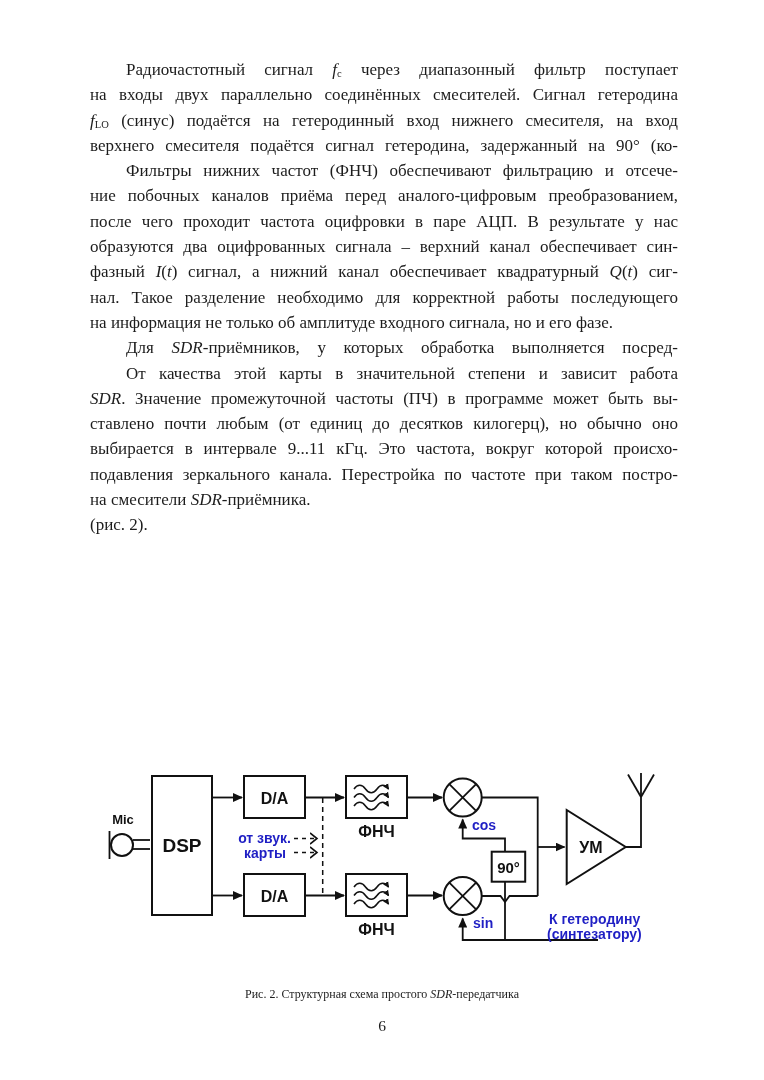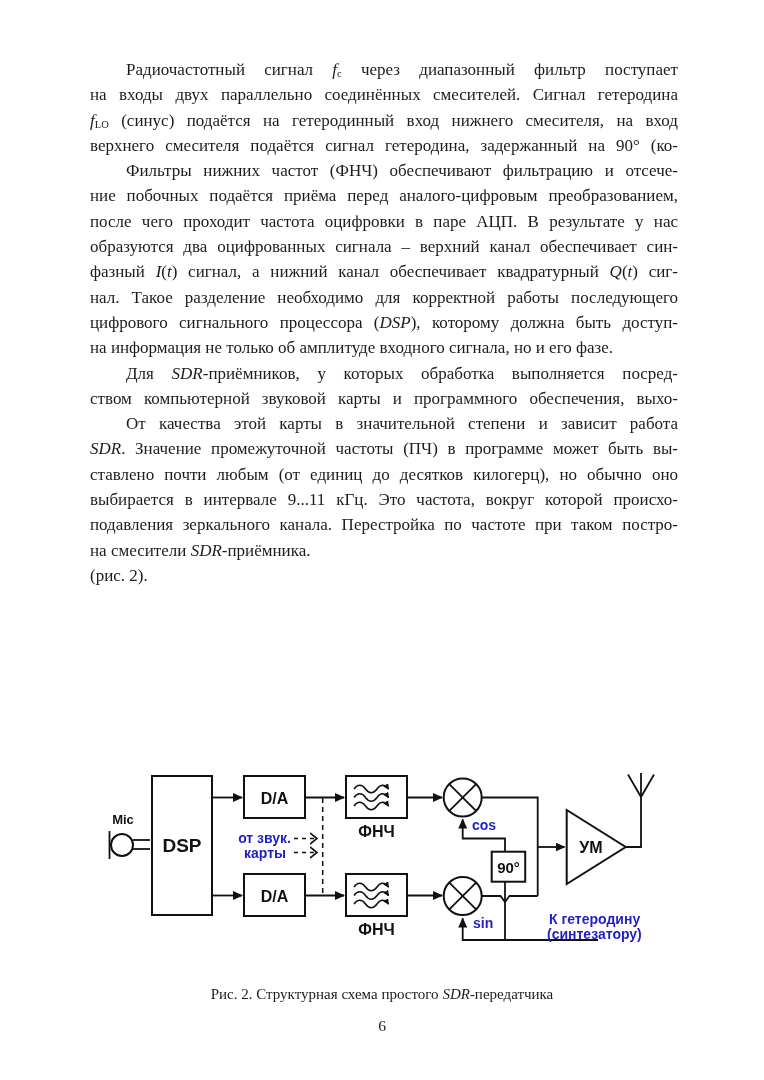--- a/index.html
+++ b/index.html
@@ -11,21 +11,21 @@
     position:absolute;left:90px;top:57px;width:588px;
     font-size:17px;line-height:25.3px;
   }
   .ln{text-align:justify;text-align-last:justify;white-space:normal;}
   .ln.first{text-indent:36px;}
   .ln.last{text-align-last:left;}
   .ln i{font-style:italic;}
   .ln sub, .caption sub{font-size:62%;line-height:0;vertical-align:-0.2em;}
   .caption{
     position:absolute;left:0;top:984px;width:764px;text-align:center;
-    font-size:15px;line-height:20px;
+    font-size:12px;line-height:20px;
   }
   .page-number{
     position:absolute;left:0;top:1016px;width:764px;text-align:center;
     font-size:15.5px;line-height:20px;
   }
   svg.figure{position:absolute;left:90px;top:755px;}
   svg .lbl{font-family:"Liberation Sans", sans-serif;font-weight:bold;fill:#111;}
   svg .blue{font-family:"Liberation Sans", sans-serif;font-weight:bold;}
   svg .wire{stroke:#111;stroke-width:1.8;fill:none;}
   svg .thick{stroke:#111;stroke-width:2;fill:#fff;}
@@ -34,29 +34,27 @@
 <body>
 
 <div class="page">
 
   <div class="body-text">
       <div class="ln first">Радиочастотный сигнал <i>f</i><sub>c</sub> через диапазонный фильтр поступает</div>
       <div class="ln">на входы двух параллельно соединённых смесителей. Сигнал гетеродина</div>
       <div class="ln"><i>f</i><sub>LO</sub> (синус) подаётся на гетеродинный вход нижнего смесителя, на вход</div>
       <div class="ln">верхнего смесителя подаётся сигнал гетеродина, задержанный на 90° (ко-</div>
       <div class="ln first">Фильтры нижних частот (ФНЧ) обеспечивают фильтрацию и отсече-</div>
-      <div class="ln">ние побочных подаётся приёма перед аналого-цифровым преобразованием,</div>
+      <div class="ln">ние побочных каналов приёма перед аналого-цифровым преобразованием,</div>
       <div class="ln">после чего проходит частота оцифровки в паре АЦП. В результате у нас</div>
       <div class="ln">образуются два оцифрованных сигнала – верхний канал обеспечивает син-</div>
       <div class="ln">фазный <i>I</i>(<i>t</i>) сигнал, а нижний канал обеспечивает квадратурный <i>Q</i>(<i>t</i>) сиг-</div>
       <div class="ln">нал. Такое разделение необходимо для корректной работы последующего</div>
-      <div class="ln">цифрового сигнального процессора (<i>DSP</i>), которому должна быть доступ-</div>
       <div class="ln last">на информация не только об амплитуде входного сигнала, но и его фазе.</div>
       <div class="ln first">Для <i>SDR</i>-приёмников, у которых обработка выполняется посред-</div>
-      <div class="ln">ством компьютерной звуковой карты и программного обеспечения, выхо-</div>
       <div class="ln first">От качества этой карты в значительной степени и зависит работа</div>
       <div class="ln"><i>SDR</i>. Значение промежуточной частоты (ПЧ) в программе может быть вы-</div>
       <div class="ln">ставлено почти любым (от единиц до десятков килогерц), но обычно оно</div>
       <div class="ln">выбирается в интервале 9...11 кГц. Это частота, вокруг которой происхо-</div>
       <div class="ln">подавления зеркального канала. Перестройка по частоте при таком постро-</div>
       <div class="ln last">на смесители <i>SDR</i>-приёмника.</div>
       <div class="ln last">(рис. 2).</div>
     </div>
 
   <svg class="figure" width="600" height="200" viewBox="90 755 600 200">

